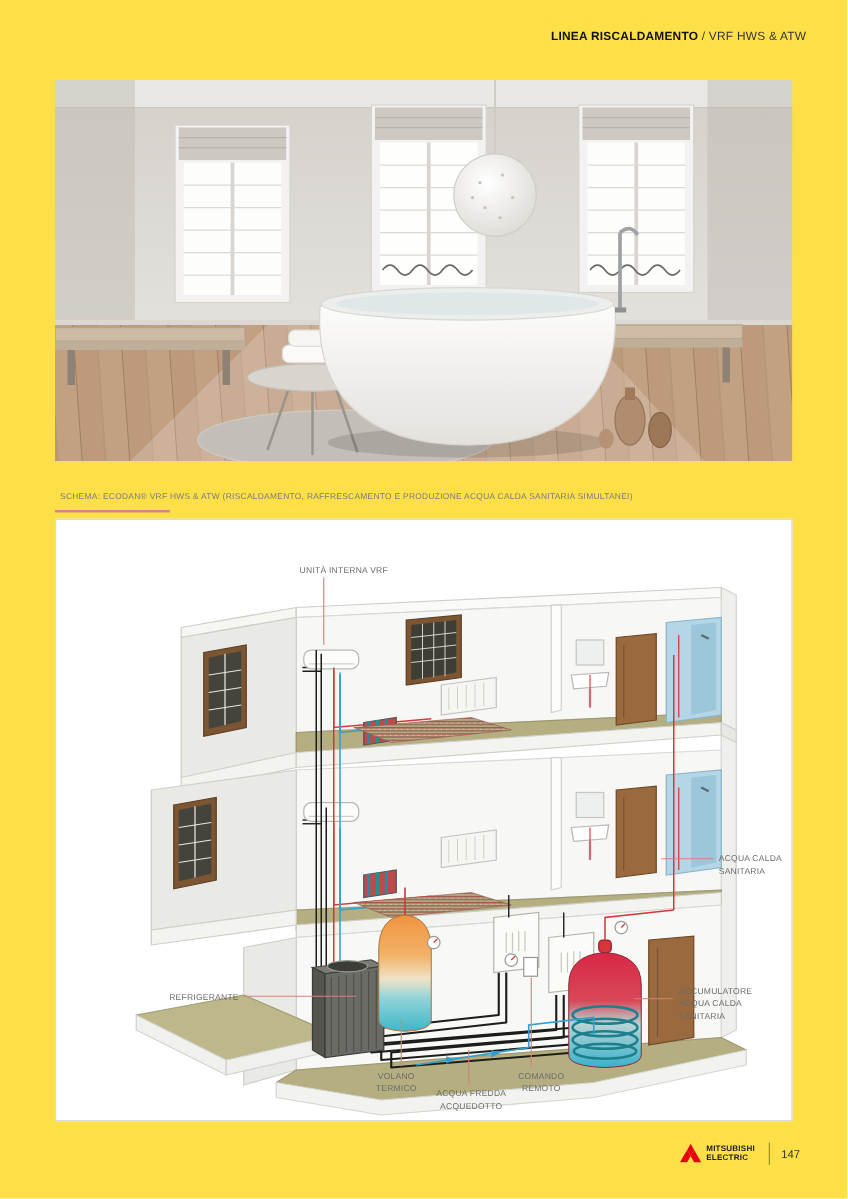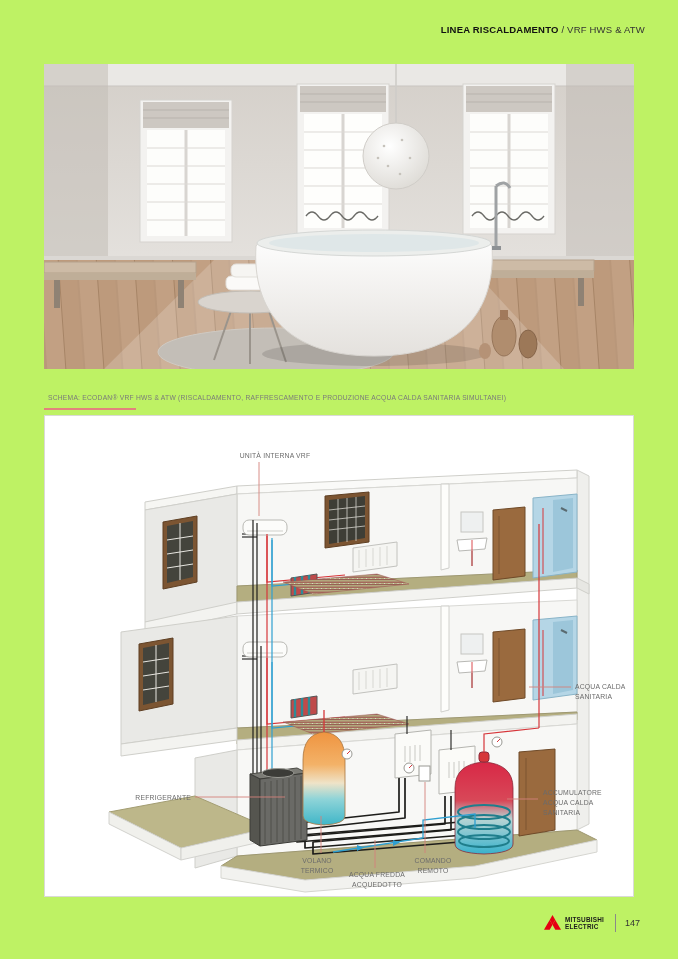--- a/index.html
+++ b/index.html
@@ -1,17 +1,17 @@
 <!DOCTYPE html>
 <html><head>
 <meta charset="utf-8">
 <style>
   html,body{margin:0;padding:0;background:#ffffff;}
   #page{
-    position:relative;width:678px;height:959px;background:#bef264;overflow:hidden;
+    position:relative;width:678px;height:959px;background:#fde047;overflow:hidden;
     font-family:"Liberation Sans", sans-serif;
   }
   
   #header{
     position:absolute;top:24px;right:33px;font-size:9.5px;letter-spacing:.2px;color:#222;
     white-space:nowrap;
   }
   #header .bold{font-weight:bold;color:#111;}
   #header .rest{font-weight:normal;color:#333;}
   

